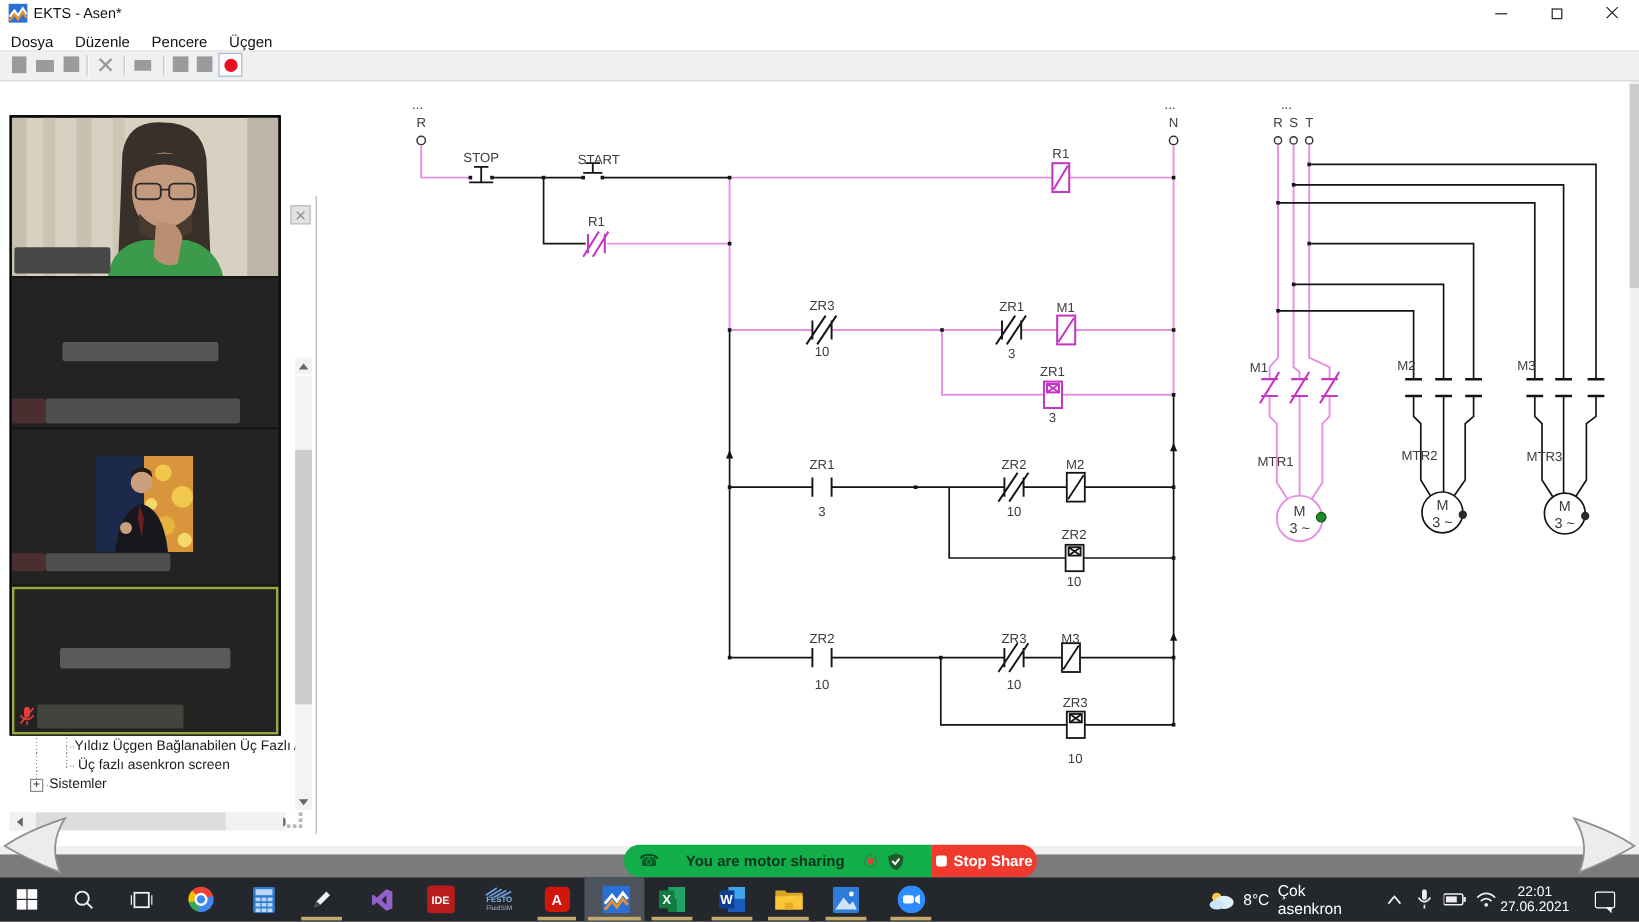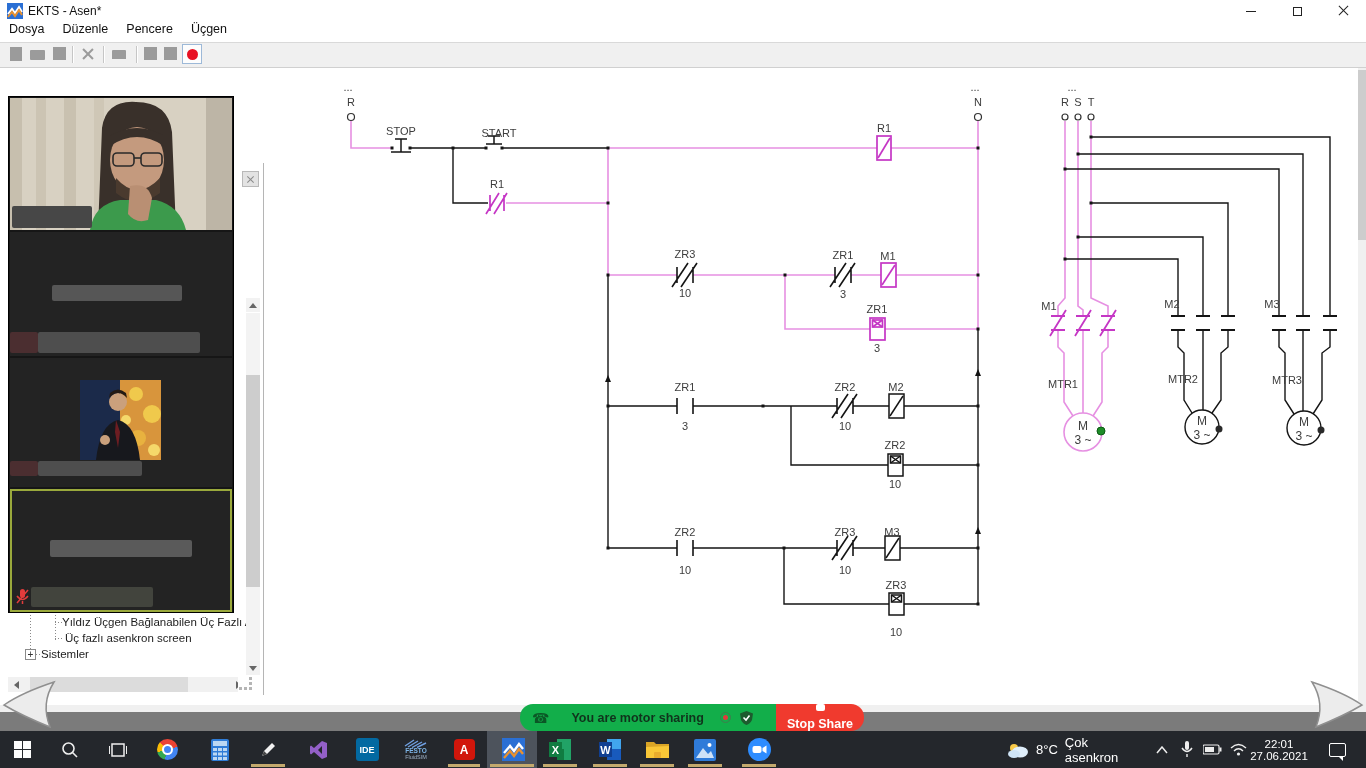--- a/index.html
+++ b/index.html
@@ -10,21 +10,21 @@
   
   .titlebar{left:0;top:0;width:1366px;height:22px;background:#ffffff;display:flex;align-items:center;}
   .title-text{font-size:12px;color:#111;margin-left:6px;}
   .winbtns{position:absolute;right:0;top:0;height:22px;display:flex;}
   .winbtn{width:46px;height:22px;display:flex;align-items:center;justify-content:center;}
   .minbar{width:10px;height:1px;background:#222;}
   .maxbox{width:9px;height:9px;border:1px solid #222;}
   .xwrap{position:relative;width:10px;height:10px;}
   .xwrap i{position:absolute;left:-1px;top:4px;width:13px;height:1px;background:#222;}
   .xwrap i.a{transform:rotate(45deg);} .xwrap i.b{transform:rotate(-45deg);}
-  .menubar{left:0;top:22px;width:1366px;height:21px;background:#fff;display:flex;align-items:flex-start;
+  .menubar{left:0;top:22px;width:1366px;height:21px;background:#fff;display:flex;align-items:flex-end;
            border-bottom:1px solid #d9d9d9;}
   .menu-item{font-size:12.5px;color:#111;padding:0 9px;}
   .toolbar{left:0;top:43px;width:1366px;height:25px;background:#f0f0f0;border-bottom:1px solid #d0d0d0;}
   .tico{position:absolute;top:3px;width:16px;height:16px;}
   .tsep{position:absolute;top:3px;width:1px;height:17px;background:#c6c6c6;box-shadow:1px 0 0 #fff;}
   .gray-page{width:12px;height:14px;background:#9b9b9b;margin:1px 2px;}
   .gray-folder{width:15px;height:10px;background:#9b9b9b;margin-top:4px;border-radius:1px;}
   .gray-save{width:13px;height:13px;background:#9b9b9b;margin:1px;}
   .gray-x{position:relative;width:14px;height:14px;margin:1px;}
   .gray-x i{position:absolute;left:0;top:6px;width:14px;height:2px;background:#9b9b9b;}
@@ -68,32 +68,32 @@
   .vtile{position:absolute;left:1px;width:222px;background:#232323;overflow:hidden;}
   .blurbar{position:absolute;background:#4e4e4e;border-radius:2px;}
   .blurred-red{position:absolute;background:#4b2e30;border-radius:2px;}
   .activetile{border:2px solid #9aa93c;}
   
   
   .sharebar{left:520px;top:704px;height:27px;display:flex;font-size:12.5px;}
   .share-green{width:256px;background:#12ae4a;border-radius:13px 0 0 13px;display:flex;align-items:center;
                color:#10331c;font-weight:bold;}
   .share-red{width:88px;background:#f03a2e;border-radius:0 13px 13px 0;display:flex;align-items:center;
-             justify-content:center;color:#fff;font-weight:bold;gap:6px;flex-direction:column;}
+             justify-content:center;color:#fff;font-weight:bold;gap:6px;}
   .rec-ind{width:11px;height:11px;border:1.5px solid #3f7d4e;border-radius:50%;display:flex;align-items:center;justify-content:center;}
   .rec-ind i{width:5px;height:5px;border-radius:50%;background:#e03c3c;}
   .stop-sq{width:9px;height:9px;background:#fff;border-radius:2px;}
   
   .taskbar{left:0;top:731px;width:1366px;height:37px;background:#24272c;}
   .tb{position:absolute;top:0;height:37px;display:flex;align-items:center;justify-content:center;}
   .underline{position:absolute;top:33px;height:3px;background:#c3a96d;}
   .ekts-hl{position:absolute;left:487px;top:0;width:50px;height:37px;background:#4d535c;}
   .win-logo{display:grid;grid-template-columns:8px 8px;grid-template-rows:8px 8px;gap:1px;}
   .win-logo i{background:#fdfdfd;}
-  .ide-sq{width:23px;height:23px;background:#0369a1;border-radius:3px;color:#fff;font-size:9px;font-weight:bold;
+  .ide-sq{width:23px;height:23px;background:#b91c1c;border-radius:3px;color:#fff;font-size:9px;font-weight:bold;
           display:flex;align-items:center;justify-content:center;}
   .acr-sq{width:21px;height:21px;background:#d1160b;border-radius:4px;color:#fff;font-size:12px;font-weight:bold;
           display:flex;align-items:center;justify-content:center;}
   .chrome-outer{width:21px;height:21px;border-radius:50%;
      background:conic-gradient(from -45deg,#ea4335 0 120deg,#4285f4 0 240deg,#34a853 0 300deg,#fbbc05 0 360deg);
      display:flex;align-items:center;justify-content:center;}
   .chrome-mid{width:11px;height:11px;border-radius:50%;background:#fff;display:flex;align-items:center;justify-content:center;}
   .chrome-in{width:7px;height:7px;border-radius:50%;background:#4285f4;}
   .festo-wrap{display:flex;flex-direction:column;align-items:center;line-height:6px;}
   .festo-txt{font-size:6.5px;font-weight:bold;color:#7db5e8;}

